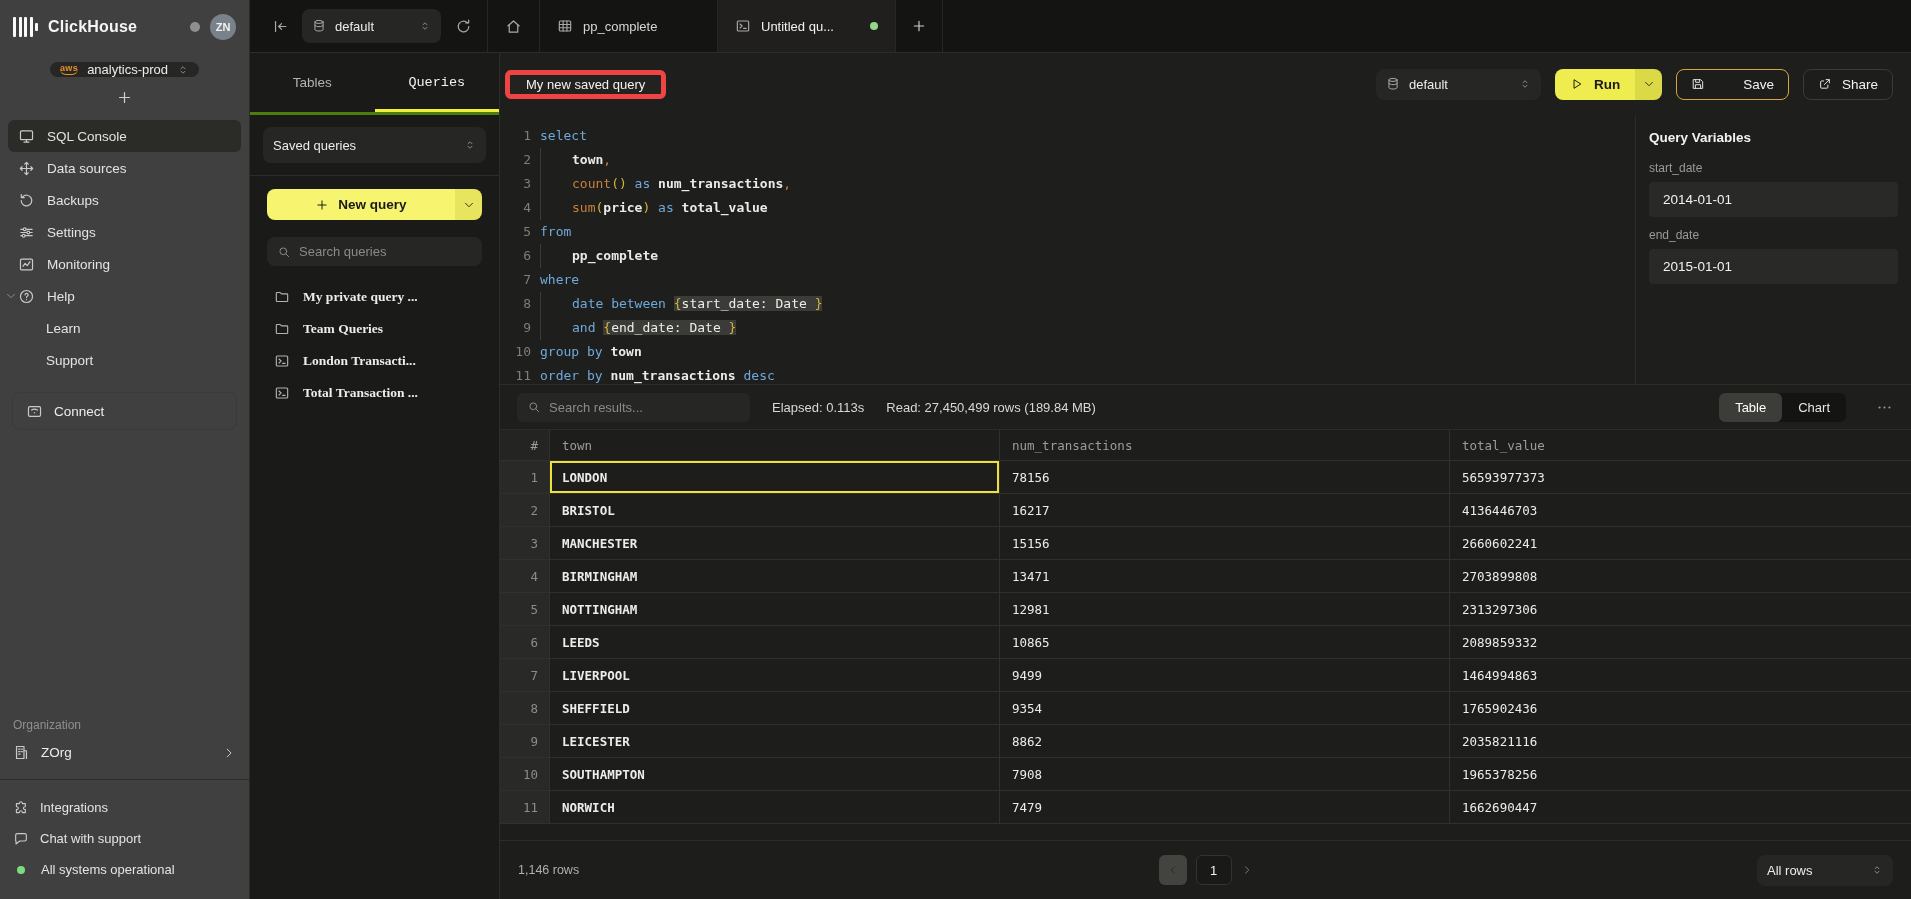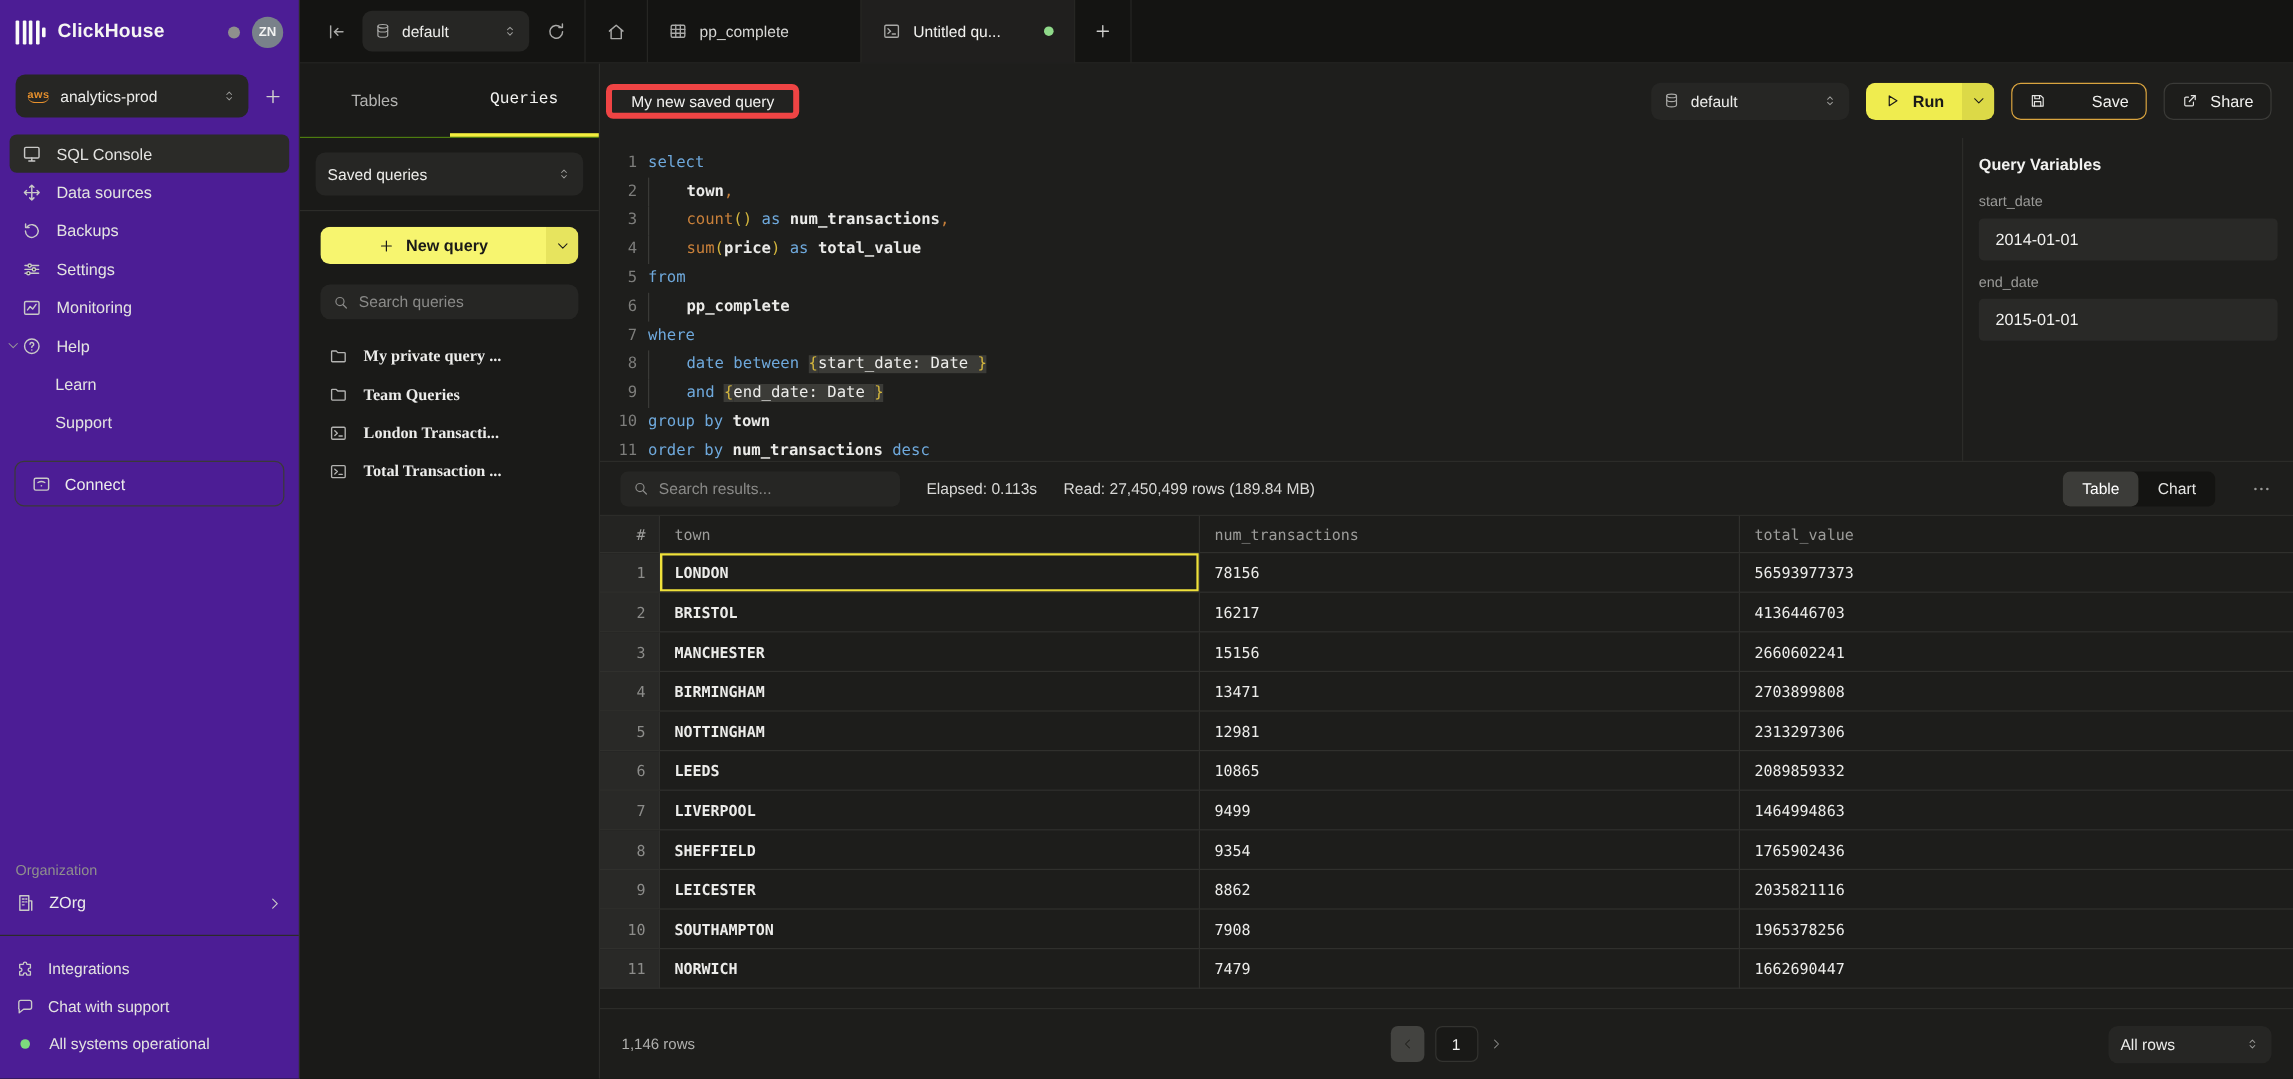--- a/index.html
+++ b/index.html
@@ -8,29 +8,29 @@
   .app { display:flex; height:100%; }
   .icon { display:inline-flex; width:17px; height:17px; flex:none; align-items:center; justify-content:center; }
   .icon svg { width:100%; height:100%; }
   .i12 { width:12px; height:12px; }
   .i14 { width:14px; height:14px; }
   .i16 { width:16px; height:16px; }
   input { border:none; outline:none; background:transparent; color:inherit; font:inherit; width:100%; }
   input::placeholder { color:#8a8a88; }
 
   
-  .sidebar { width:250px; min-width:250px; background:#4c1d95; border-right:1px solid #2c2c29; display:flex; flex-direction:column; }
+  .sidebar { width:250px; min-width:250px; background:#404040; border-right:1px solid #2c2c29; display:flex; flex-direction:column; }
   .brand-row { height:53px; min-height:53px; display:flex; align-items:center; padding:0 13px; gap:10px; }
   .logo { display:flex; align-items:center; gap:2.5px; }
   .logo .bar { width:3px; height:20px; background:#fafaf8; border-radius:1px; }
   .logo .bar.short { height:8px; }
   .brand-title { font-size:16px; font-weight:700; letter-spacing:.2px; color:#f5f5f3; }
   .brand-dot { width:10px; height:10px; border-radius:50%; background:#8f8f8d; margin-left:auto; }
   .avatar { width:26px; height:26px; border-radius:50%; background:#79818a; color:#f2f2f2; font-size:11px; font-weight:700; display:flex; align-items:center; justify-content:center; }
-  .service-row { display:flex; align-items:center; gap:12px; padding:9px 13px 12px; }
+  .service-row { display:flex; align-items:center; gap:12px; padding:9px 13px 12px;flex-direction:column; }
   .select { background:#262624; border-radius:8px; display:flex; align-items:center; gap:9px; padding:0 10px; height:36px; color:#ececea; }
   .service-select { flex:1; }
   .aws { color:#e8912d; font-weight:700; font-size:9px; letter-spacing:.4px; border-bottom:1px solid #e8912d; border-radius:0 0 6px 6px; line-height:9px; padding-bottom:1px; }
   .updown { margin-left:auto; color:#9a9a98; }
   .plus-btn { color:#d0d0ce; }
   .nav { padding:2px 8px; display:flex; flex-direction:column; }
   .nav-item { position:relative; height:32px; display:flex; align-items:center; gap:12px; padding:0 10px; border-radius:6px; font-size:13.5px; color:#e3e3e1; }
   .nav-item.active { background:#2b2b28; }
   .nav-item .nav-icon { color:#c9c9c7; }
   .nav-item.child { padding-left:38px; }
@@ -60,21 +60,21 @@
   .tab { width:178px; height:52px; display:flex; align-items:center; gap:10px; padding:0 17px; border-left:1px solid #262623; font-size:13px; color:#d6d6d4; }
   .tab .icon { color:#a9a9a7; }
   .tab.active { background:#201f1e; color:#f2f2f0; }
   .tab-label { white-space:nowrap; overflow:hidden; }
   .dirty-dot { width:8px; height:8px; border-radius:50%; background:#8fd98a; margin-left:auto; }
   .tab-plus { width:48px; height:52px; border-left:1px solid #262623; border-right:1px solid #262623; display:flex; align-items:center; justify-content:center; color:#d0d0ce; }
 
   
   .content { flex:1; display:flex; min-height:0; }
   .explorer { width:250px; min-width:250px; background:#1a1a18; border-right:1px solid #2c2c29; display:flex; flex-direction:column; }
-  .explorer-tabs { height:62px; min-height:62px; border-bottom:1px solid #4d7c0f; display:flex; }
+  .explorer-tabs { height:62px; min-height:62px; border-bottom:3px solid #4d7c0f; display:flex; }
   .etab { flex:1; display:flex; align-items:center; justify-content:center; font-size:13.5px; color:#b3b3b1; position:relative; }
   .etab.active { color:#f2f2f0;font-family:Liberation Mono, monospace; }
   .etab.active::after { content:""; position:absolute; bottom:0; left:0; right:0; height:3px; background:#f3ef3d; }
   .saved-select { margin:12px 13px; height:36px; min-height:36px; }
   .exp-div { height:1px; min-height:1px; background:#2c2c29; }
   .newq { margin:13px 17px 0; height:31px; min-height:31px; border-radius:8px; overflow:hidden; display:flex; }
   .newq-main { flex:1; background:#f7f56f; color:#1a1a18; display:flex; align-items:center; justify-content:center; gap:9px; font-size:13.5px; font-weight:600; }
   .newq-main .icon { color:#1a1a18; }
   .newq-chev { width:27px; background:#e7e45e; display:flex; align-items:center; justify-content:center; color:#1a1a18; }
   .exp-search { margin:17px 17px 0; height:29px; min-height:29px; background:#262624; border-radius:8px; display:flex; align-items:center; gap:8px; padding:0 10px; color:#8a8a88; }

